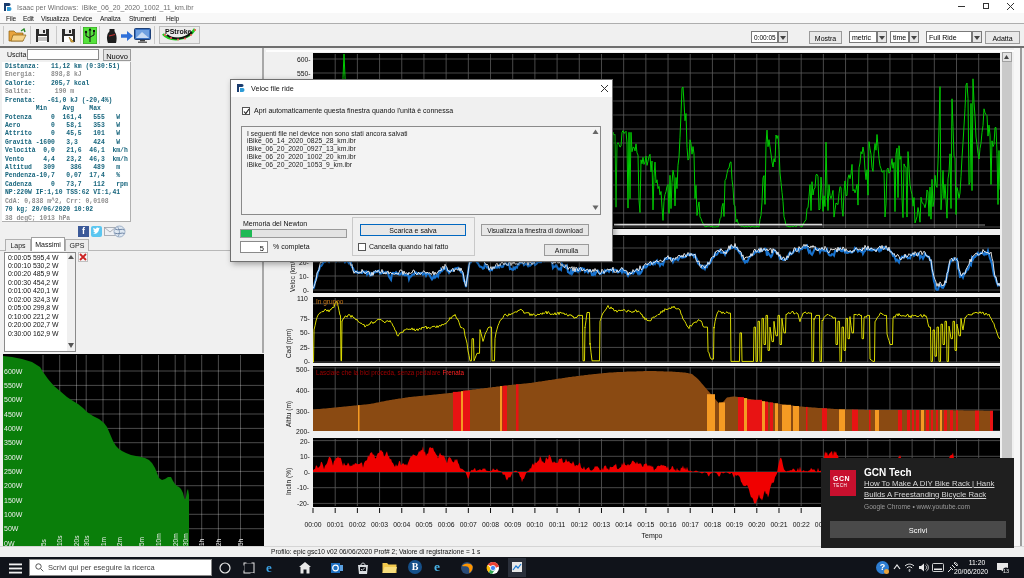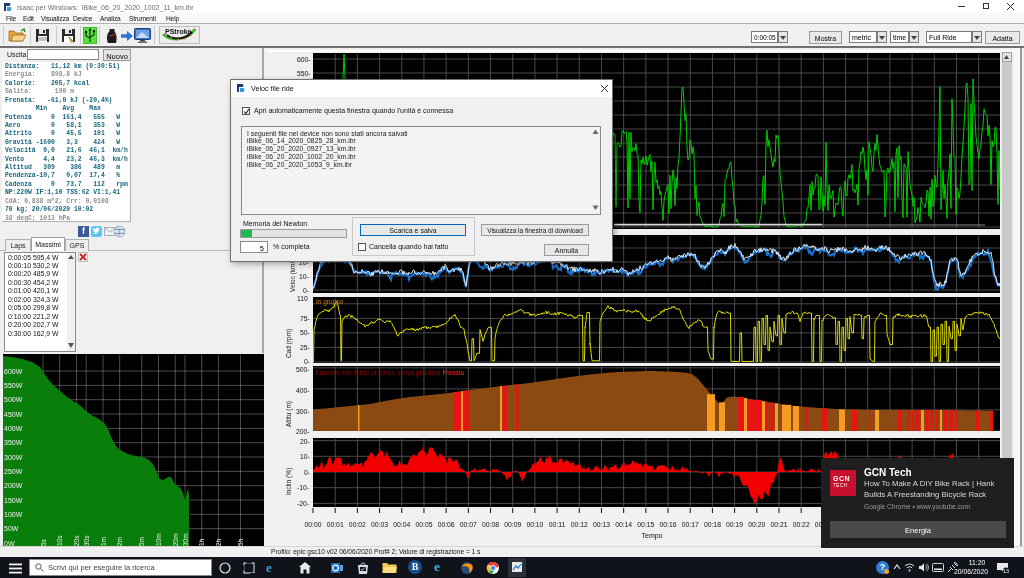--- a/index.html
+++ b/index.html
@@ -635,24 +635,24 @@
 <div class="abs" style="left:358px;top:243px;width:8px;height:8px;background:#fff;border:1px solid #555;"></div>
 <div class="txt" style="left:369px;top:243px;font-size:7px;color:#111;">Cancella quando hai fatto</div>
 <div class="abs" style="left:481px;top:224px;width:108px;height:12px;background:#e7e7e7;border:1px solid #9a9a9a;font-size:6.5px;white-space:nowrap;overflow:hidden;text-align:center;padding-top:2px;color:#111;">Visualizza la finestra di download</div>
 <div class="abs" style="left:544px;top:244px;width:45px;height:12px;background:#e7e7e7;border:1px solid #9a9a9a;font-size:7px;white-space:nowrap;text-align:center;padding-top:2px;color:#111;">Annulla</div>
 
 <div class="abs" style="left:821px;top:458px;width:193px;height:90px;background:#1f1f1f;"></div>
 <div class="abs" style="left:830px;top:470px;width:26px;height:26px;background:#c8102e;"></div>
 <div class="txt" style="left:833px;top:475px;font-size:7px;font-weight:bold;color:#fff;letter-spacing:0.5px;">GCN</div>
 <div class="txt" style="left:833px;top:483px;font-size:4.5px;color:#fff;letter-spacing:0.5px;">TECH</div>
 <div class="txt" style="left:864px;top:467px;font-size:10px;font-weight:bold;color:#ffffff;">GCN Tech</div>
-<div class="txt" style="left:864px;top:479px;font-size:7.8px;color:#d8d8d8;line-height:10.5px;">How To Make A DIY Bike Rack | Hank
+<div class="txt" style="left:864px;top:479px;font-size:7.8px;color:#d8d8d8;line-height:10.5px;text-decoration:underline;">How To Make A DIY Bike Rack | Hank
 Builds A Freestanding Bicycle Rack</div>
 <div class="txt" style="left:864px;top:503px;font-size:6.6px;color:#9a9a9a;">Google Chrome • www.youtube.com</div>
-<div class="abs" style="left:830px;top:521px;width:176px;height:17px;background:#4a4a4a;color:#fff;font-size:7.5px;text-align:center;padding-top:4.5px;">Energia</div>
+<div class="abs" style="left:830px;top:521px;width:176px;height:17px;background:#4a4a4a;color:#fff;font-size:7.5px;text-align:center;padding-top:4.5px;">Scrivi</div>
 
 <div class="abs" style="left:0;top:557px;width:1024px;height:21px;background:#10131a;"></div>
 <svg style="left:9px;top:563px" width="13" height="11" viewBox="0 0 13 11">
  <rect x="0" y="0.5" width="13" height="1.8" fill="#f2f2f2"></rect>
  <rect x="0" y="4.6" width="13" height="1.8" fill="#f2f2f2"></rect>
  <rect x="0" y="8.7" width="13" height="1.8" fill="#f2f2f2"></rect>
 </svg>
 <div class="abs" style="left:29px;top:559px;width:183px;height:17px;background:#ffffff;border:1px solid #8a8a8a;"></div>
 <svg style="left:35px;top:563px" width="9" height="9" viewBox="0 0 9 9">
  <circle cx="3.5" cy="3.5" r="2.7" fill="none" stroke="#555" stroke-width="1"></circle>

